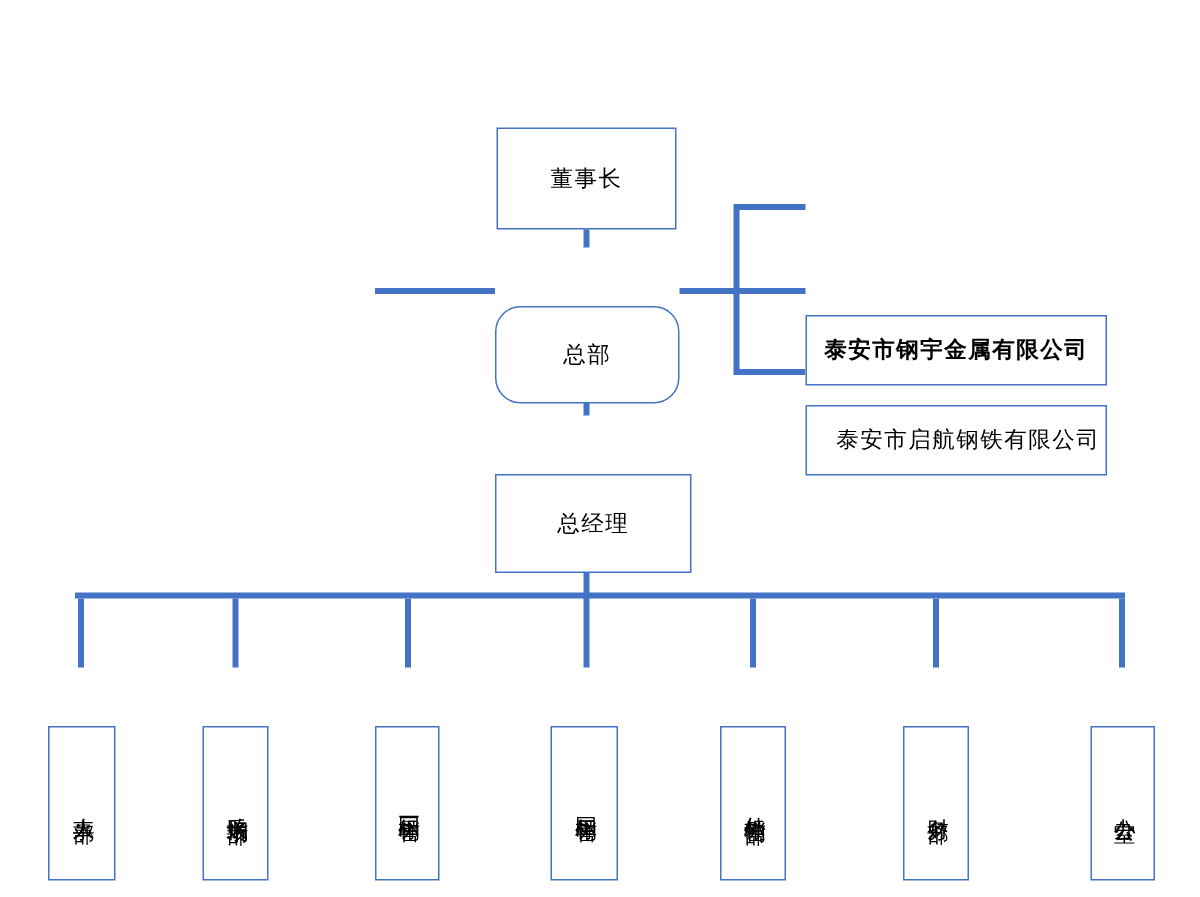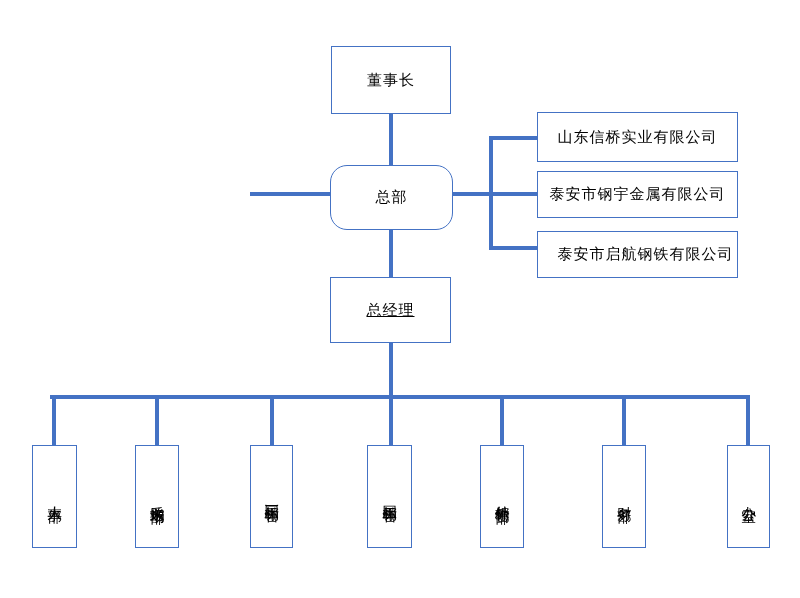--- a/index.html
+++ b/index.html
@@ -21,41 +21,42 @@
     border: 1.5px solid #4472C4;
     background: #ffffff;
     display: flex;
     align-items: center;
     justify-content: center;
     color: #000000;
     font-size: 15px;
     letter-spacing: 1px;
     text-align: center;
     z-index: 2;
+    margin-top: 39px;
   }
   .node.vert span {
     writing-mode: vertical-rl;
     text-orientation: upright;
     letter-spacing: 1px;
     line-height: 1;
     font-size: 14.5px;
   }
   .line {
     position: absolute;
     background: #4472C4;
     z-index: 1;
   }
 
   
   .n-chairman { left: 331px; top: 46px;  width: 120px; height: 68px; }
   .n-board    { left: 124px; top: 164px; width: 126px; height: 65px; }
   .n-hq       { left: 330px; top: 165px; width: 123px; height: 65px; border-radius: 17px; }
-  .n-gm       { left: 330px; top: 277px; width: 121px; height: 66px; text-decoration: underline; }
+  .n-gm       { left: 330px; top: 277px; width: 131px; height: 66px; }
   .n-sub-a    { left: 537px; top: 112px; width: 201px; height: 50px; }
-  .n-sub-b    { left: 537px; top: 171px; width: 201px; height: 47px; }
+  .n-sub-b    { left: 537px; top: 171px; width: 201px; height: 47px; font-weight: bold; }
   .n-sub-c    { left: 537px; top: 231px; width: 201px; height: 47px; padding-left: 16px; }
 
   
   .n-d1 { left: 32px;  top: 445px; width: 45px; height: 103px; }
   .n-d2 { left: 135px; top: 445px; width: 44px; height: 103px; }
   .n-d3 { left: 250px; top: 445px; width: 43px; height: 103px; }
   .n-d4 { left: 367px; top: 445px; width: 45px; height: 103px; }
   .n-d5 { left: 480px; top: 445px; width: 44px; height: 103px; }
   .n-d6 { left: 602px; top: 445px; width: 44px; height: 103px; }
   .n-d7 { left: 727px; top: 445px; width: 43px; height: 103px; }
@@ -104,23 +105,20 @@
 
 
   <div class="node n-hq">
     <span>总部</span>
   </div>
 
   <div class="node n-gm">
     <span>总经理</span>
   </div>
 
-  <div class="node n-sub-a">
-    <span>山东信桥实业有限公司</span>
-  </div>
   <div class="node n-sub-b">
     <span>泰安市钢宇金属有限公司</span>
   </div>
   <div class="node n-sub-c">
     <span>泰安市启航钢铁有限公司</span>
   </div>
 
   <div class="node vert n-d1">
     <span>人事部</span>
   </div>

